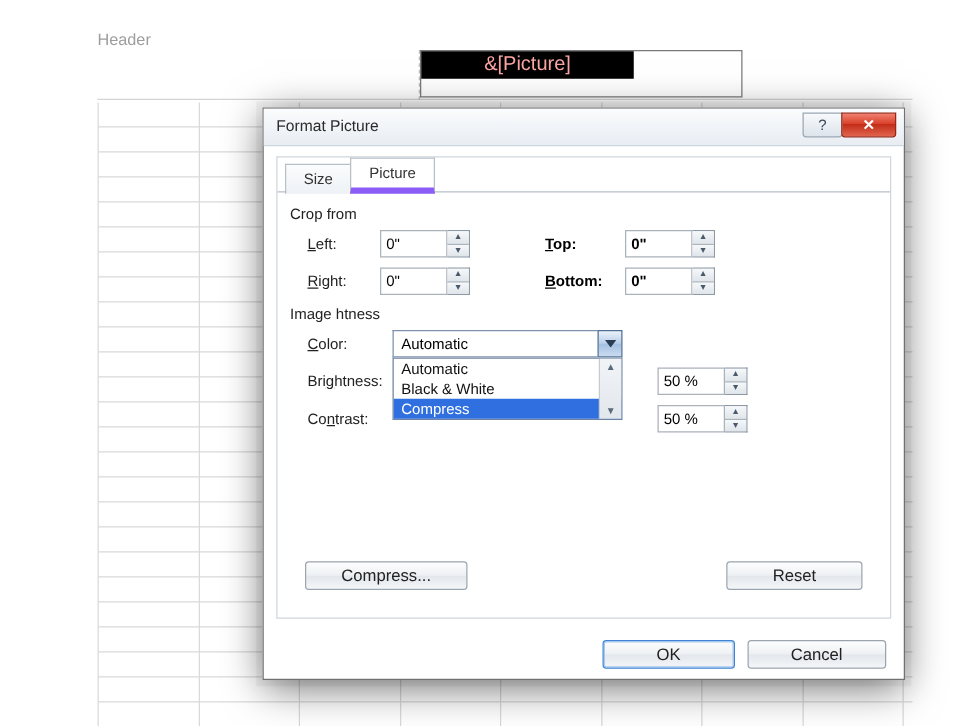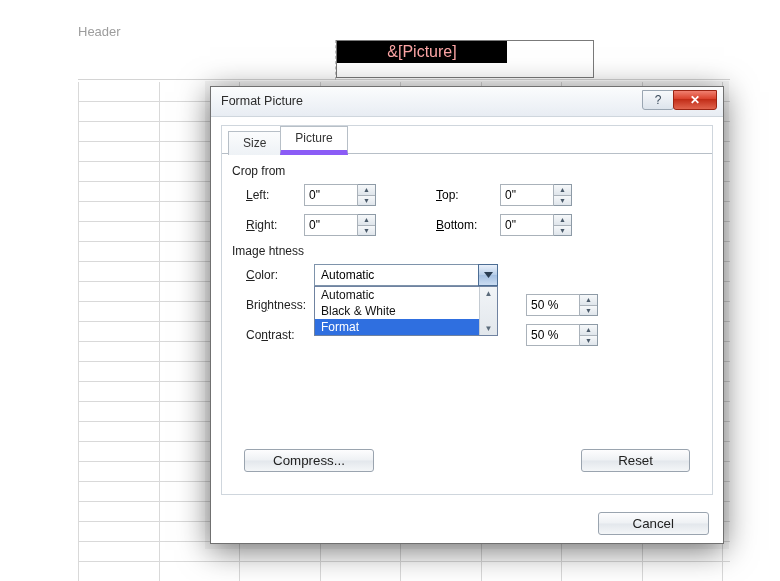--- a/index.html
+++ b/index.html
@@ -138,21 +138,21 @@
     display:flex; flex-direction:column; border:1px solid #8d9aa6; border-left:none;
     width:18px;
   }
   .spin .arrows .a {
     flex:1; display:flex; align-items:center; justify-content:center;
     background:linear-gradient(#f6f8fa,#dfe5eb);
     color:#4a5a6a; font-size:7px; line-height:1;
   }
   .spin .arrows .a + .a { border-top:1px solid #aab2ba; }
 
-  .pair-right { margin-left:60px; display:flex; align-items:center; }
+  .pair-right { margin-left:60px; display:flex; align-items:center;font-weight:bold; }
   .pair-right .lbl2 { width:64px; }
 
   .combo {
     position:relative; display:inline-flex; align-items:stretch; height:22px;
   }
   .combo input {
     width:164px; border:1px solid #7e93ab; border-right:none; font:inherit; padding:2px 6px; background:#fff;
   }
   .combo .cb-btn {
     width:20px; border:1px solid #4c6d94;
@@ -326,21 +326,21 @@
         <div class="combo">
           <input value="Automatic" style="">
           <div class="cb-btn">
             <svg width="9" height="6">
                 <polygon points="0,0 9,0 4.5,6"></polygon>
               </svg>
           </div>
           <div class="dropdown-list">
             <div class="opt">Automatic</div>
             <div class="opt">Black &amp; White</div>
-            <div class="opt sel">Format</div>
+            <div class="opt sel">Compress</div>
             <div class="scroll-stub">
               <span>▲</span>
               <span>▼</span>
             </div>
           </div>
         </div>
       </div>
 
       <div class="row">
         <div class="lbl wide">Bri<span class="mn">g</span>htness:</div>
@@ -372,15 +372,16 @@
         <button class="btn"><span>Compress...</span></button>
       </div>
       <div class="bottom-btns-right">
         <button class="btn"><span style="padding:0 8px;display:inline-block">Reset</span></button>
       </div>
 
     </div>
   </div>
 
   <div class="footer">
+    <button class="btn default"><span style="padding:0 14px;display:inline-block">OK</span></button>
     <button class="btn"><span style="padding:0 6px;display:inline-block">Cancel</span></button>
   </div>
 </div>
 
 </body></html>

